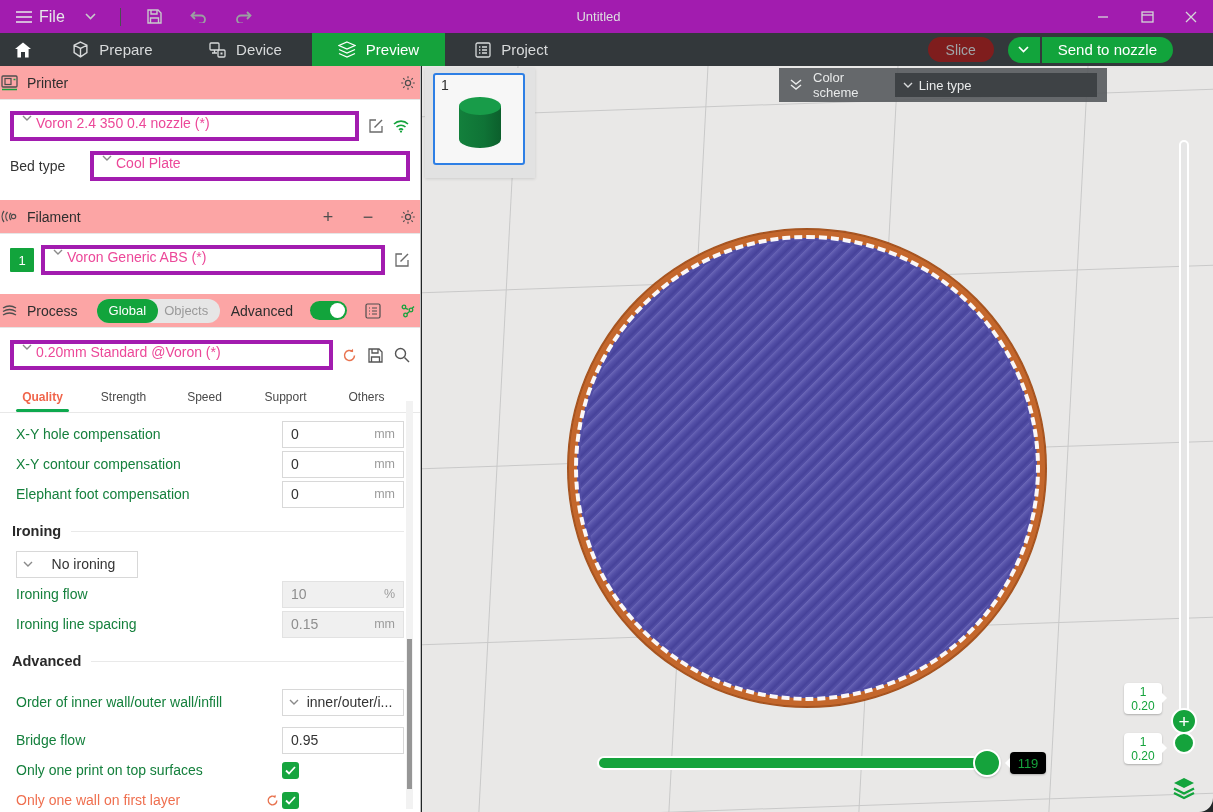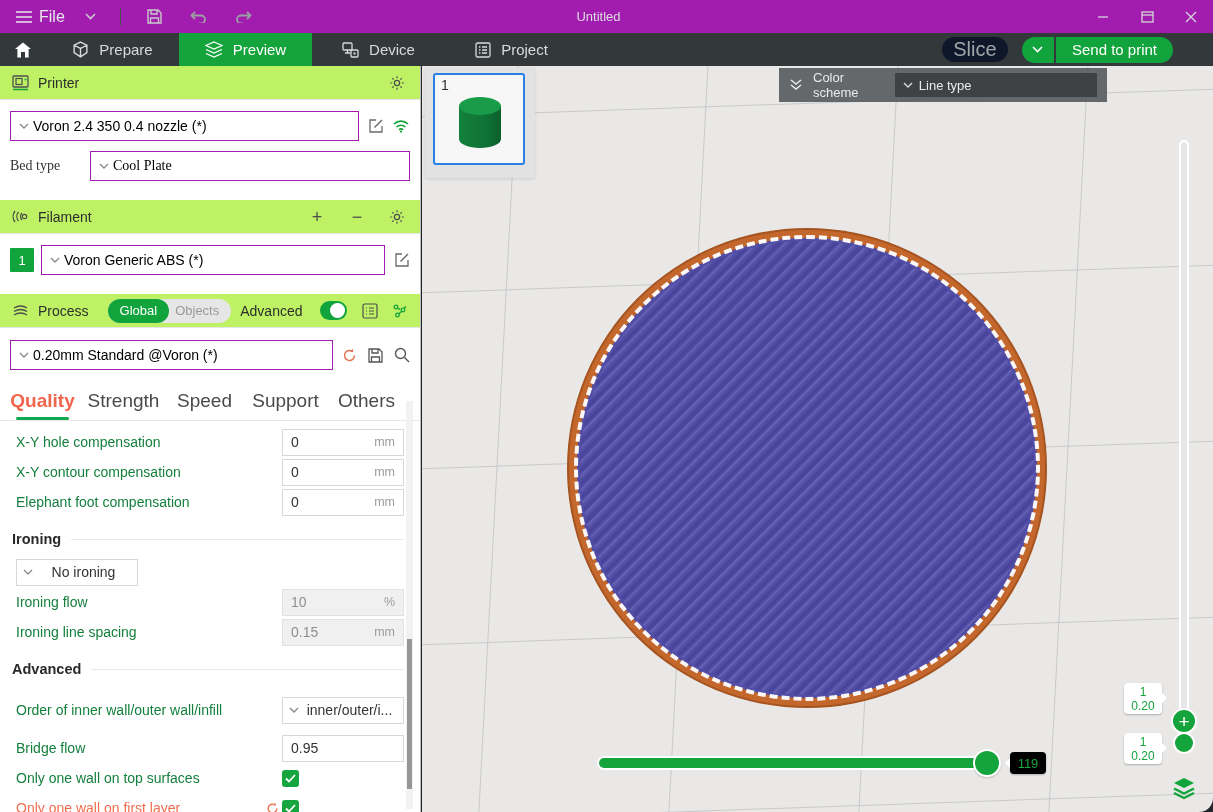--- a/index.html
+++ b/index.html
@@ -16,47 +16,47 @@
   .tb-title { position:absolute; left:0; right:16px; text-align:center; font-size:13px; color:#DDDFE0; pointer-events:none; }
   .tb-right { margin-left:auto; display:flex; align-items:center; height:100%; }
   .win-btn { width:44px; height:33px; display:flex; align-items:center; justify-content:center; }
 
   
   .tabbar { position:absolute; left:0; top:33px; width:1213px; height:33px; background:#33383B; display:flex; align-items:center; }
   .home-btn { width:46px; height:33px; display:flex; align-items:center; justify-content:center; }
   .nav-tab { height:33px; width:133px; display:flex; align-items:center; justify-content:center; gap:10px; color:#D8DADB; font-size:15px; }
   .nav-tab.active { background:#15A33C; color:#FFFFFF; }
   .tabbar-right { margin-left:auto; display:flex; align-items:center; gap:14px; padding-right:40px; }
-  .slice-btn { width:66px; height:25px; border-radius:13px; background:#0f172a; color:#9FA5A8; font-size:20px; display:flex; align-items:center; justify-content:center; border:none; }
+  .slice-btn { width:66px; height:25px; border-radius:13px; background:#7f1d1d; color:#9FA5A8; font-size:14px; display:flex; align-items:center; justify-content:center; border:none; }
   .send-group { display:flex; align-items:center; gap:2px; }
   .send-chev { width:32px; height:26px; border-radius:13px 0 0 13px; background:#12A43C; display:flex; align-items:center; justify-content:center; }
   .send-btn { height:26px; padding:0 16px; border-radius:0 13px 13px 0; background:#12A43C; color:#fff; font-size:15px; display:flex; align-items:center; border:none; }
 
   
   .sidebar { position:absolute; left:0; top:66px; width:421px; bottom:0; background:#FFFFFF; border-right:1px solid #BFBFBF; overflow:hidden; color:#3B3B3B; }
-  .sec-header { height:34px; background:#bef264; border-bottom:1px solid #E6E6E6; display:flex; align-items:center; gap:9px; padding:0 12px; font-size:14px; }
+  .sec-header { height:34px; background:#fca5a5; border-bottom:1px solid #E6E6E6; display:flex; align-items:center; gap:9px; padding:0 1px; font-size:14px; }
   .sec-title { font-size:14px; color:#2E2E2E; }
   .hdr-spacer { flex:1; }
   .hdr-btn { display:flex; align-items:center; justify-content:center; width:22px; height:22px; color:#4E4E4E; font-size:18px; line-height:1; }
   .pad { padding:11px 10px 12px 10px; }
   .row { display:flex; align-items:center; }
-  .combo { height:30px; border:1px solid #a21caf; background:#fff; display:flex; align-items:center; gap:4px; padding:0 8px; font-size:14px; color:#000000; flex:1; min-width:0; }
+  .combo { height:30px; border:4px solid #a21caf; background:#fff; display:flex; gap:4px; padding:0 8px; font-size:14px; color:#ec4899; flex:1; min-width:0; }
   .combo .val { white-space:nowrap; overflow:hidden; text-overflow:ellipsis; }
   .icon-gap { display:flex; align-items:center; gap:8px; margin-left:9px; }
   .bedtype-label { width:80px; font-size:14px; color:#333; }
   .slot-badge { width:24px; height:24px; background:#12A43C; color:#fff; font-size:13px; display:flex; align-items:center; justify-content:center; margin-right:7px; border-radius:1px; }
   .scope-pill { display:flex; align-items:center; background:#E6E6E6; border-radius:12px; height:24px; margin-left:10px; }
   .scope-on { background:#12A43C; color:#fff; height:24px; border-radius:12px; padding:0 12px; display:flex; align-items:center; font-size:13px; }
   .scope-off { color:#9A9A9A; padding:0 12px 0 6px; font-size:13px; }
   .adv-label { font-size:14px; color:#2E2E2E; margin-left:auto; }
   .toggle { width:37px; height:19px; border-radius:10px; background:#12A43C; position:relative; margin-left:8px; }
   .toggle .knob { position:absolute; right:2px; top:2px; width:15px; height:15px; border-radius:50%; background:#fff; }
   .profile-row { padding:12px 10px 6px 10px; display:flex; align-items:center; }
   .proc-tabs { display:flex; align-items:flex-end; gap:0; padding:8px 2px 0 2px; border-bottom:1px solid #E8E8E8; }
-  .proc-tab { font-size:19px; color:#4A4A4A; padding:6px 0 8px 0; width:81px; text-align:center; position:relative; }
+  .proc-tab { font-size:12px; color:#4A4A4A; padding:6px 0 8px 0; width:81px; text-align:center; position:relative; }
   .proc-tab.active { color:#F0654B; font-weight:bold; }
   .proc-tab.active::after { content:""; position:absolute; left:14px; right:14px; bottom:0; height:3px; background:#0EA94E; border-radius:2px; }
 
   .settings { position:relative; padding:6px 16px 0 16px; }
   .set-row { display:flex; align-items:center; height:30px; }
   .set-label { flex:1; font-size:14px; color:#15803d; padding-right:8px; }
   .set-label.modified { color:#EF6F4F; }
   .num-input { width:122px; height:27px; border:1px solid #D8D8D8; display:flex; align-items:center; justify-content:space-between; padding:0 8px; font-size:14px; color:#333; background:#fff; }
   .num-input .unit { color:#9C9C9C; font-size:12.5px; }
   .num-input.disabled { background:#F0F0F0; border-color:#E2E2E2; color:#8E8E8E; }
@@ -188,58 +188,58 @@
       </span>
     </div>
     <div class="nav-tab">
       <span>
         <svg width="17" height="17" viewBox="0 0 16 16">
             <path d="M8 1l6 3v7l-6 4-6-4V4z M2 4l6 3 6-3 M8 7v8" stroke="#D8DADB" stroke-width="1.3" fill="none"></path>
           </svg>
       </span>
       <span>Prepare</span>
     </div>
-    <div class="nav-tab active">
-      <span>
-        <svg width="18" height="17" viewBox="0 0 18 17">
-            <path d="M9 1l8 3.5L9 8 1 4.5z" stroke="#FFFFFF" stroke-width="1.3" fill="none"></path>
-            <path d="M1 8.5L9 12l8-3.5 M1 12.5L9 16l8-3.5" stroke="#FFFFFF" stroke-width="1.3" fill="none"></path>
-          </svg>
-      </span>
-      <span>Preview</span>
-    </div>
     <div class="nav-tab">
       <span>
         <svg width="17" height="16" viewBox="0 0 17 16">
             <rect x="1" y="1" width="9" height="7" rx="1" stroke="#D8DADB" stroke-width="1.3" fill="none"></rect>
             <path d="M5.5 8v3 M3 11h5" stroke="#D8DADB" stroke-width="1.3"></path>
             <rect x="9" y="8" width="7" height="7" rx="1" stroke="#D8DADB" stroke-width="1.3" fill="none"></rect>
             <rect x="11.5" y="10.5" width="2" height="2" fill="#D8DADB"></rect>
           </svg>
       </span>
       <span>Device</span>
+    </div>
+    <div class="nav-tab active">
+      <span>
+        <svg width="18" height="17" viewBox="0 0 18 17">
+            <path d="M9 1l8 3.5L9 8 1 4.5z" stroke="#FFFFFF" stroke-width="1.3" fill="none"></path>
+            <path d="M1 8.5L9 12l8-3.5 M1 12.5L9 16l8-3.5" stroke="#FFFFFF" stroke-width="1.3" fill="none"></path>
+          </svg>
+      </span>
+      <span>Preview</span>
     </div>
     <div class="nav-tab">
       <span>
         <svg width="16" height="16" viewBox="0 0 16 16">
             <rect x="1" y="1" width="14" height="14" rx="1.5" stroke="#D8DADB" stroke-width="1.3" fill="none"></rect>
             <path d="M4 5h1.4 M7 5h5 M4 8h1.4 M7 8h5 M4 11h1.4 M7 11h5" stroke="#D8DADB" stroke-width="1.3"></path>
           </svg>
       </span>
       <span>Project</span>
     </div>
     <div class="tabbar-right">
       <button class="slice-btn">Slice</button>
       <div class="send-group">
         <div class="send-chev">
           <svg width="11" height="7" viewBox="0 0 11 7">
               <path d="M1 1l4.5 4.5L10 1" stroke="#FFFFFF" stroke-width="1.7" fill="none"></path>
             </svg>
         </div>
-        <button class="send-btn">Send to print</button>
+        <button class="send-btn">Send to nozzle</button>
       </div>
     </div>
   </div>
 
   <div class="sidebar">
 
     <div class="sec-header">
       <span>
         <svg width="17" height="16" viewBox="0 0 17 16">
             <rect x="1" y="1" width="15" height="11" rx="1" stroke="#4E4E4E" stroke-width="1.3" fill="none"></rect>
@@ -274,21 +274,21 @@
               </svg>
           </span>
           <span>
             <svg width="18" height="14" viewBox="0 0 18 14">
                 <path d="M2 5a10 10 0 0 1 14 0 M4.5 8a6.5 6.5 0 0 1 9 0 M7 10.8a3 3 0 0 1 4 0" stroke="#15A33C" stroke-width="1.6" fill="none"></path>
                 <circle cx="9" cy="12.6" r="1.1" fill="#15A33C"></circle>
               </svg>
           </span>
         </div>
       </div>
-      <div class="row" style="margin-top:10px;font-family:Liberation Serif, serif;">
+      <div class="row" style="margin-top:10px;">
         <span class="bedtype-label">Bed type</span>
         <div class="combo">
           <svg width="10" height="6" viewBox="0 0 10 6">
               <path d="M1 1l4 4 4-4" stroke="#8A8A8A" stroke-width="1.4" fill="none"></path>
             </svg>
           <span class="val">Cool Plate</span>
         </div>
       </div>
     </div>
 
@@ -469,21 +469,21 @@
         </div>
       </div>
       <div class="set-row">
         <span class="set-label">Bridge flow</span>
         <div class="num-input">
           <span>0.95</span>
           <span class="unit"></span>
         </div>
       </div>
       <div class="set-row">
-        <span class="set-label">Only one wall on top surfaces</span>
+        <span class="set-label">Only one print on top surfaces</span>
         <div class="ctrl-slot">
           <div class="checkbox">
             <span>
               <svg width="11" height="9" viewBox="0 0 11 9">
                   <path d="M1 4.5l3 3L10 1" stroke="#FFFFFF" stroke-width="1.8" fill="none"></path>
                 </svg>
             </span>
           </div>
         </div>
       </div>

